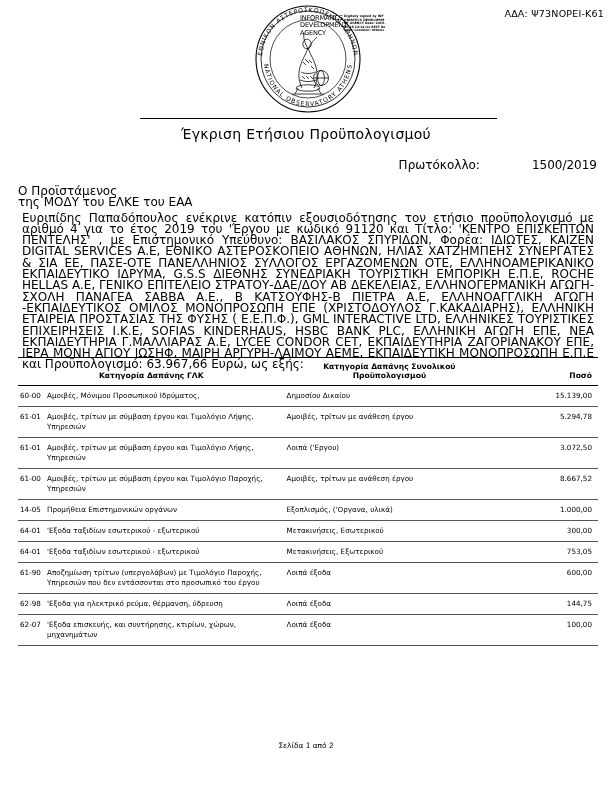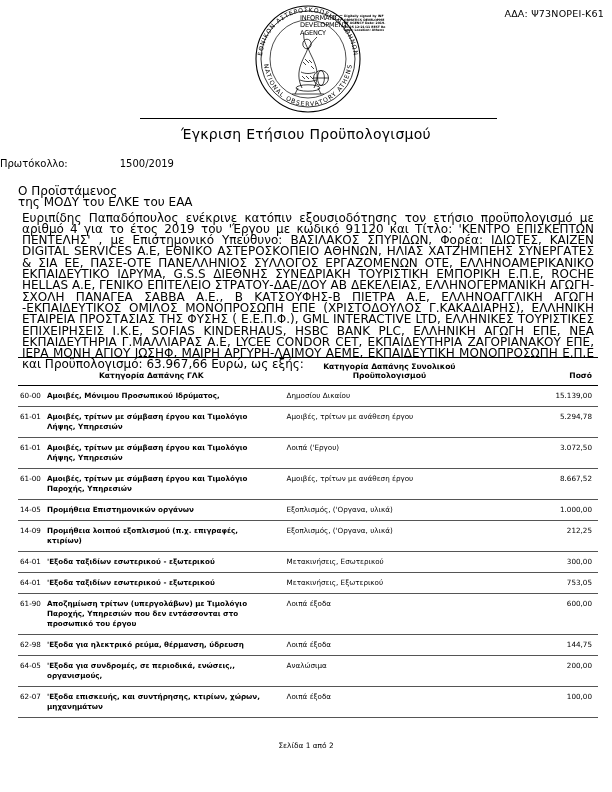--- a/index.html
+++ b/index.html
@@ -101,24 +101,24 @@
     letter-spacing: 0.3px;
     margin: 0;
   }
 
   .protocol-row {
     position: absolute;
     top: 158px;
     left: 0;
     right: 0;
     display: flex;
-    justify-content: flex-start;
+    justify-content: flex-end;
     align-items: baseline;
-    padding-right: 30px;
-    font-size: 10px;
+    padding-right: 15px;
+    font-size: 12px;
   }
   .protocol-label {
     margin-right: 52px;
   }
   .protocol-value {
     min-width: 56px;
     text-align: left;
   }
 
   
@@ -181,21 +181,20 @@
   }
   .gl-code {
     display: inline-block;
     width: 27px;
     vertical-align: top;
   }
   .gl-text {
     display: inline-block;
     width: 228px;
     vertical-align: top;
-    font-weight: bold;
   }
 
   
   .footer {
     position: absolute;
     left: 0;
     right: 0;
     bottom: 42px;
     text-align: center;
     font-size: 7.4px;
@@ -307,50 +306,40 @@
           <td class="col-gl"><span class="gl-code">61-00</span><span class="gl-text">Αμοιβές, τρίτων με σύμβαση έργου και Τιμολόγιο Παροχής, Υπηρεσιών</span></td>
           <td class="col-cat">Αμοιβές, τρίτων με ανάθεση έργου</td>
           <td class="col-amt">8.667,52</td>
         </tr>
         <tr>
           <td class="col-gl"><span class="gl-code">14-05</span><span class="gl-text">Προμήθεια Επιστημονικών οργάνων</span></td>
           <td class="col-cat">Εξοπλισμός, ('Οργανα, υλικά)</td>
           <td class="col-amt">1.000,00</td>
         </tr>
         <tr>
-          <td class="col-gl"><span class="gl-code">14-09</span><span class="gl-text">Προμήθεια λοιπού εξοπλισμού (π.χ. επιγραφές, κτιρίων)</span></td>
-          <td class="col-cat">Εξοπλισμός, ('Οργανα, υλικά)</td>
-          <td class="col-amt">212,25</td>
-        </tr>
-        <tr>
           <td class="col-gl"><span class="gl-code">64-01</span><span class="gl-text">'Εξοδα ταξιδίων εσωτερικού - εξωτερικού</span></td>
           <td class="col-cat">Μετακινήσεις, Εσωτερικού</td>
           <td class="col-amt">300,00</td>
         </tr>
         <tr>
           <td class="col-gl"><span class="gl-code">64-01</span><span class="gl-text">'Εξοδα ταξιδίων εσωτερικού - εξωτερικού</span></td>
           <td class="col-cat">Μετακινήσεις, Εξωτερικού</td>
           <td class="col-amt">753,05</td>
         </tr>
         <tr>
           <td class="col-gl"><span class="gl-code">61-90</span><span class="gl-text">Αποζημίωση τρίτων (υπεργολάβων) με Τιμολόγιο Παροχής, Υπηρεσιών που δεν εντάσσονται στο προσωπικό του έργου</span></td>
           <td class="col-cat">Λοιπά έξοδα</td>
           <td class="col-amt">600,00</td>
         </tr>
         <tr>
           <td class="col-gl"><span class="gl-code">62-98</span><span class="gl-text">'Εξοδα για ηλεκτρικό ρεύμα, θέρμανση, ύδρευση</span></td>
           <td class="col-cat">Λοιπά έξοδα</td>
           <td class="col-amt">144,75</td>
         </tr>
         <tr>
-          <td class="col-gl"><span class="gl-code">64-05</span><span class="gl-text">'Εξοδα για συνδρομές, σε περιοδικά, ενώσεις,, οργανισμούς,</span></td>
-          <td class="col-cat">Αναλώσιμα</td>
-          <td class="col-amt">200,00</td>
-        </tr>
-        <tr>
           <td class="col-gl"><span class="gl-code">62-07</span><span class="gl-text">'Εξοδα επισκευής, και συντήρησης, κτιρίων, χώρων, μηχανημάτων</span></td>
           <td class="col-cat">Λοιπά έξοδα</td>
           <td class="col-amt">100,00</td>
         </tr>
       </tbody>
   </table>
 
   <div class="footer">Σελίδα 1 από 2</div>
 
 </div>

